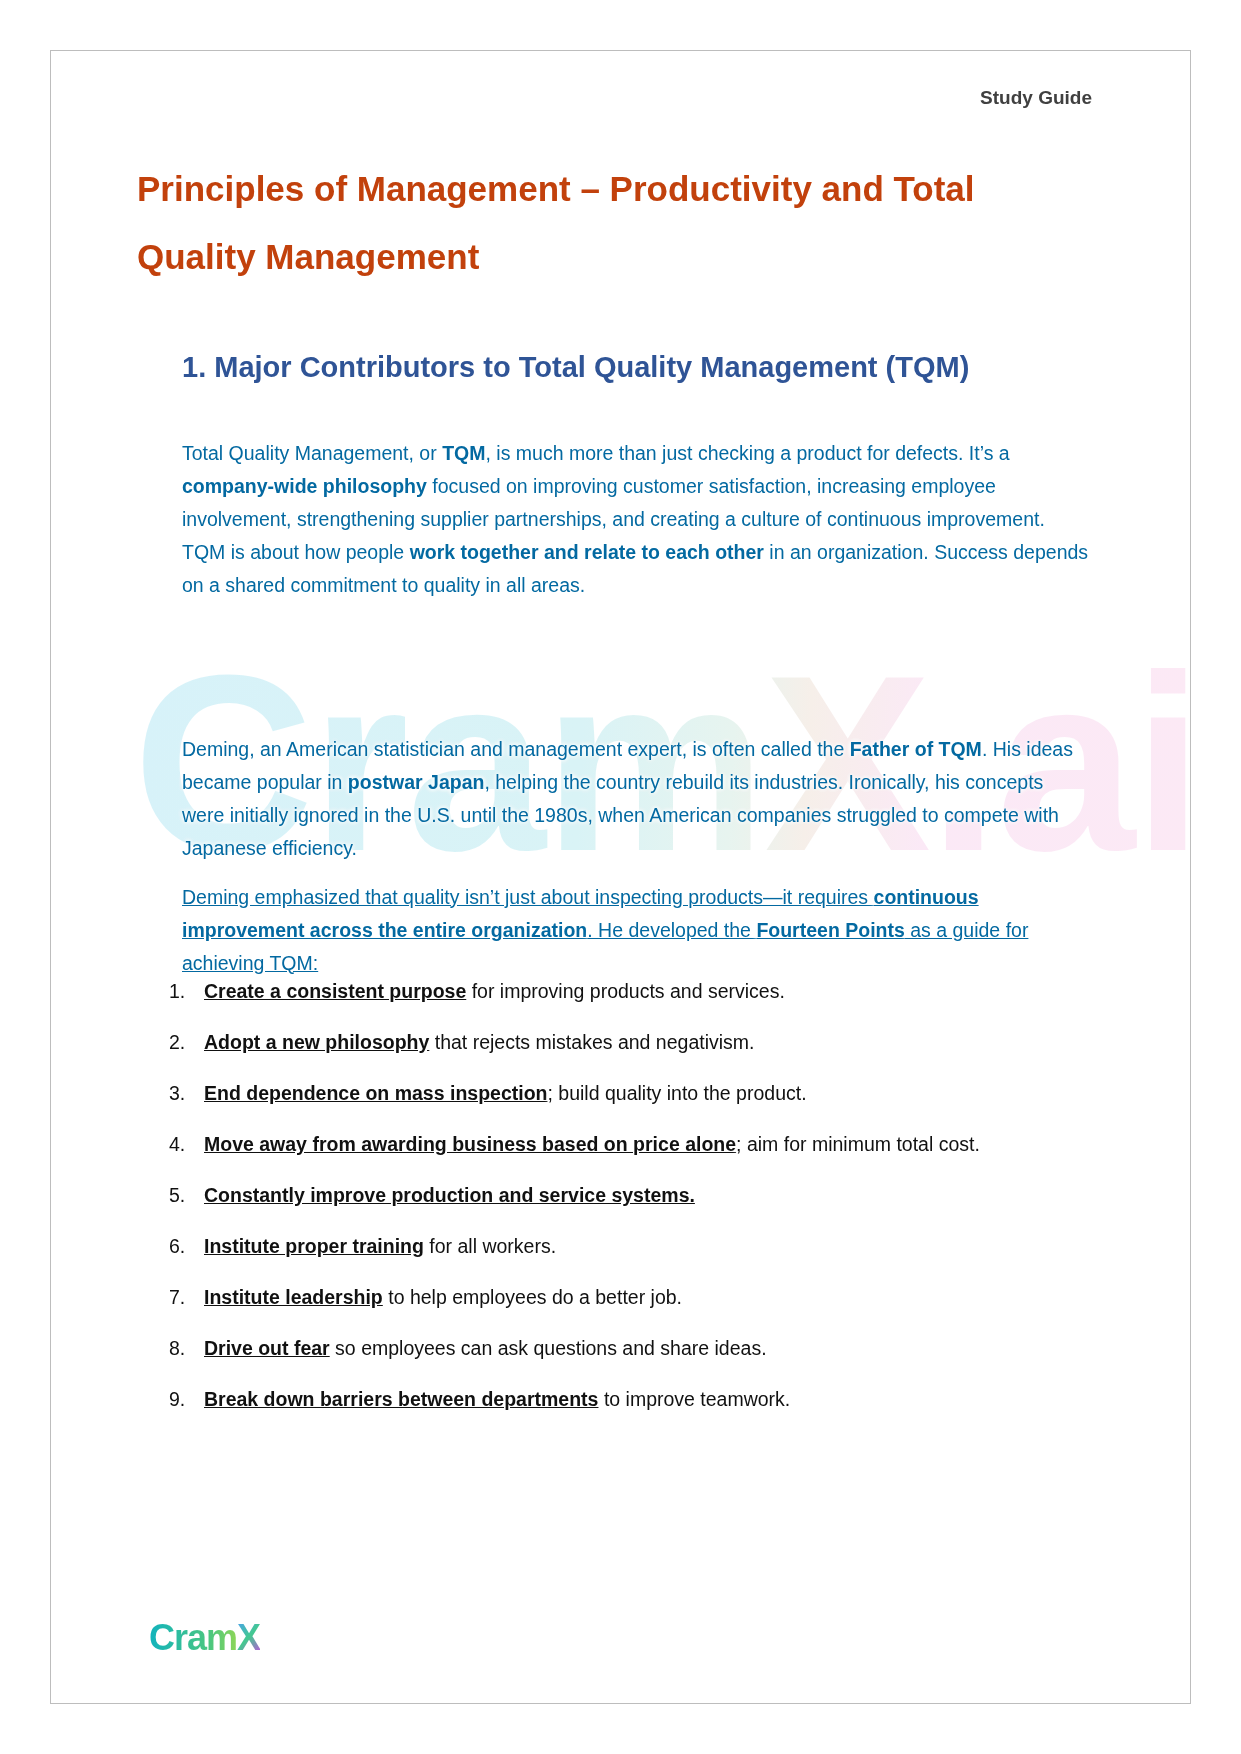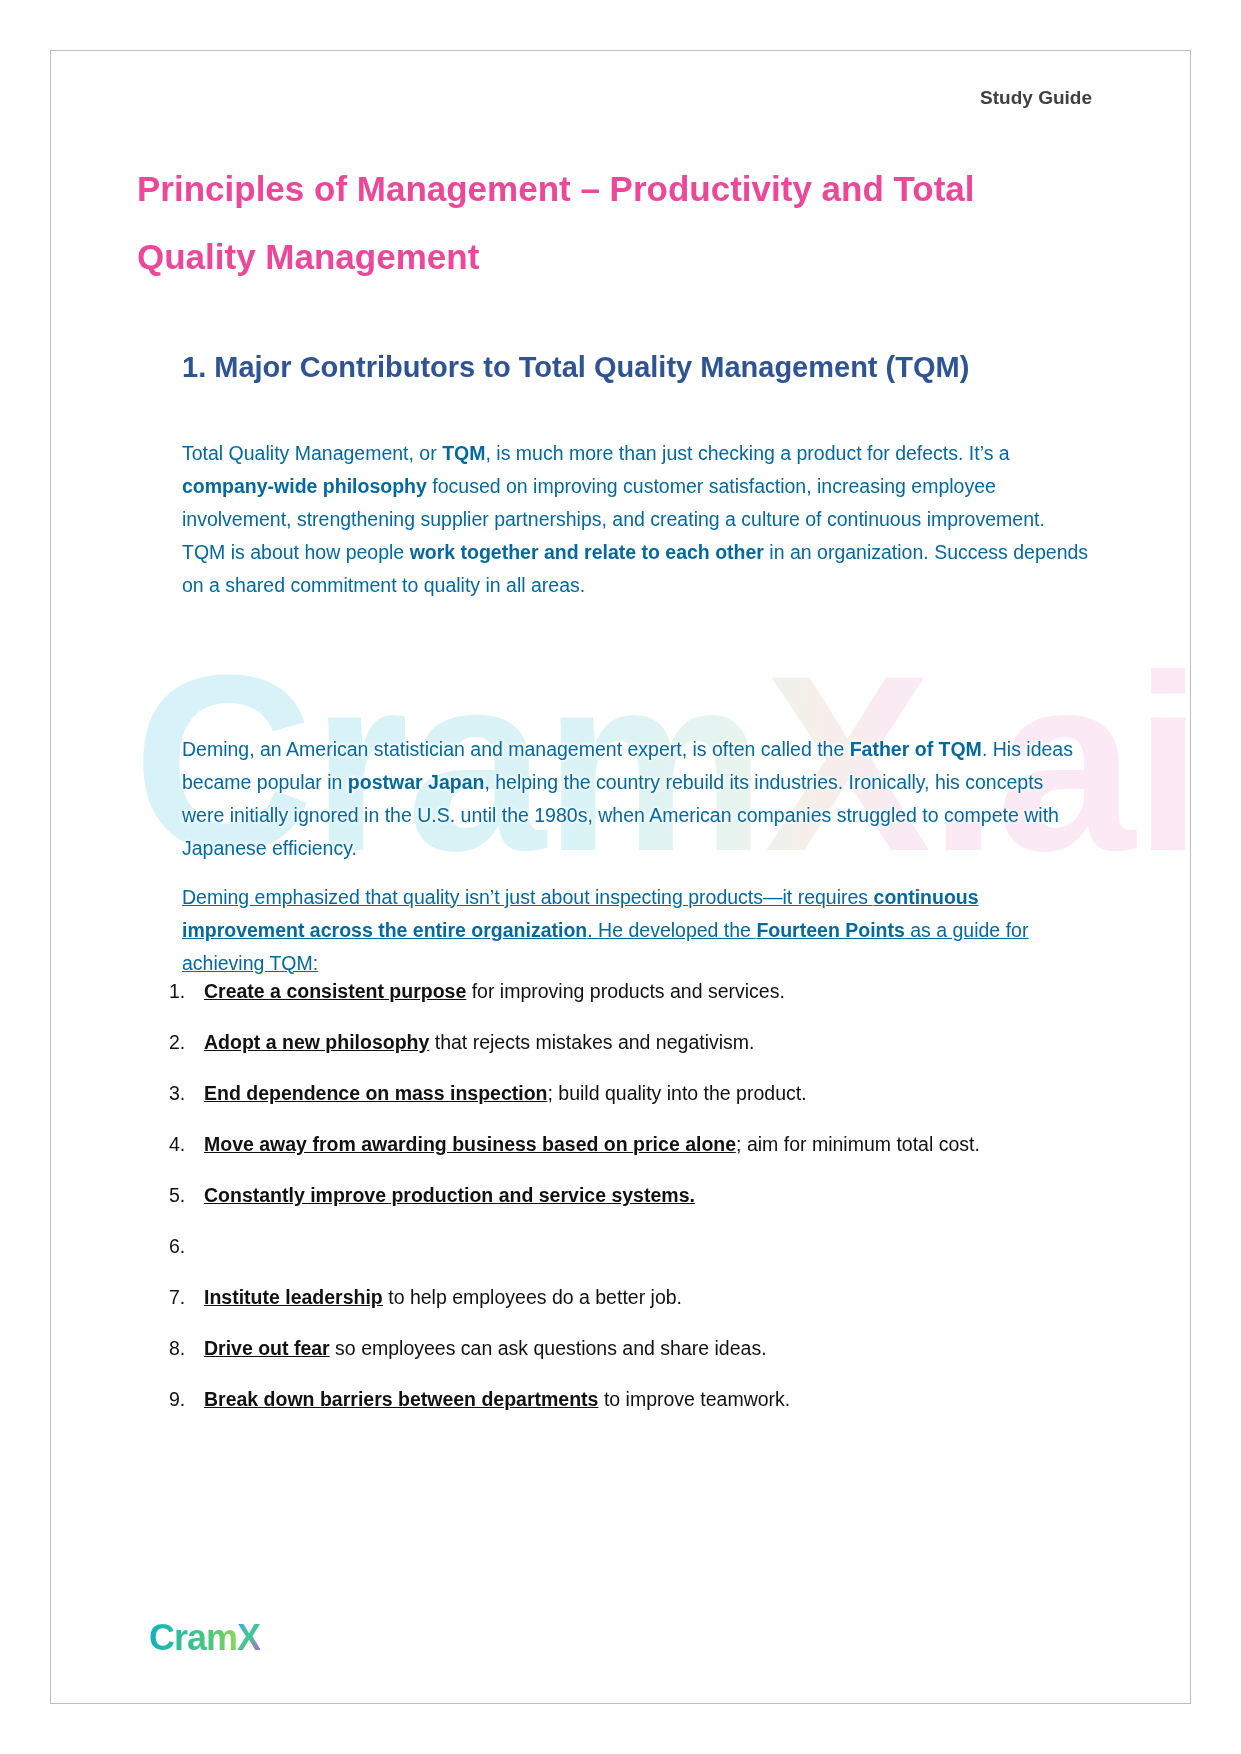--- a/index.html
+++ b/index.html
@@ -55,21 +55,21 @@
     color: #404040;
   }
   .doc-title {
     position: absolute;
     left: 86px;
     top: 104px;
     width: 960px;
     font-size: 35px;
     line-height: 68px;
     font-weight: 600;
-    color: #ec4899;
+    color: #c2410c;
   }
   .h-tqm {
     position: absolute;
     left: 86px;
     top: 300px;
     width: 960px;
     font-size: 29px;
     font-weight: 700;
     color: #2F5496;
   }
@@ -179,20 +179,21 @@
         <li>
           <span class="num">4.</span>
           <span class="li-text"><b>Move away from awarding business based on price alone</b><span>; aim for minimum total cost.</span></span>
         </li>
         <li>
           <span class="num">5.</span>
           <span class="li-text"><b>Constantly improve production and service systems.</b></span>
         </li>
         <li>
           <span class="num">6.</span>
+          <span class="li-text"><b>Institute proper training</b><span> for all workers.</span></span>
         </li>
         <li>
           <span class="num">7.</span>
           <span class="li-text"><b>Institute leadership</b><span> to help employees do a better job.</span></span>
         </li>
         <li>
           <span class="num">8.</span>
           <span class="li-text"><b>Drive out fear</b><span> so employees can ask questions and share ideas.</span></span>
         </li>
         <li>

